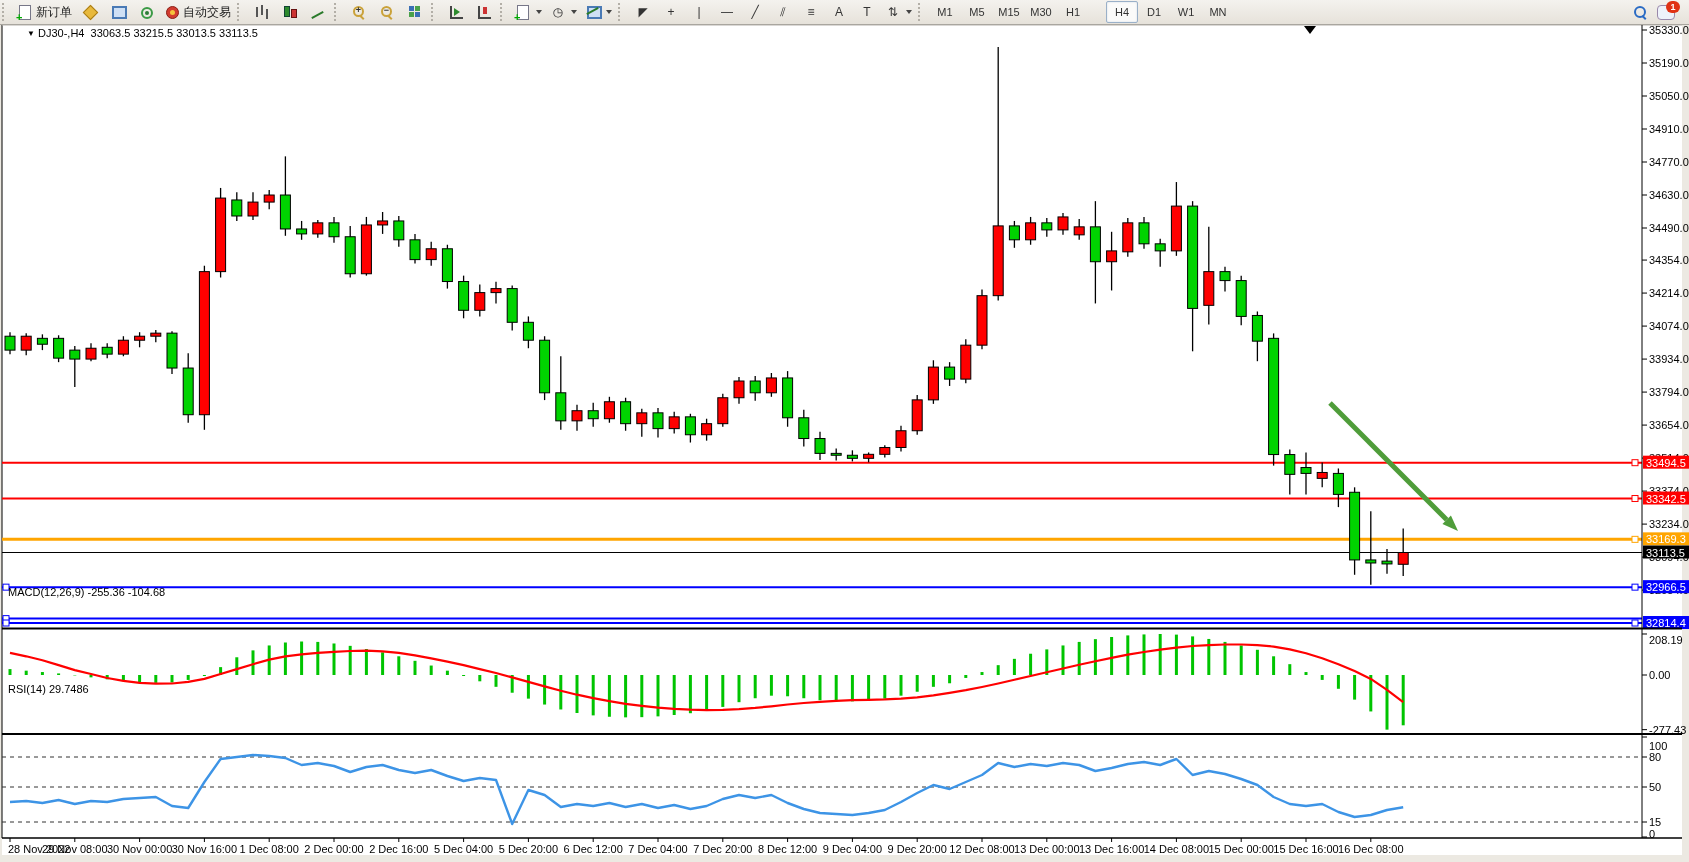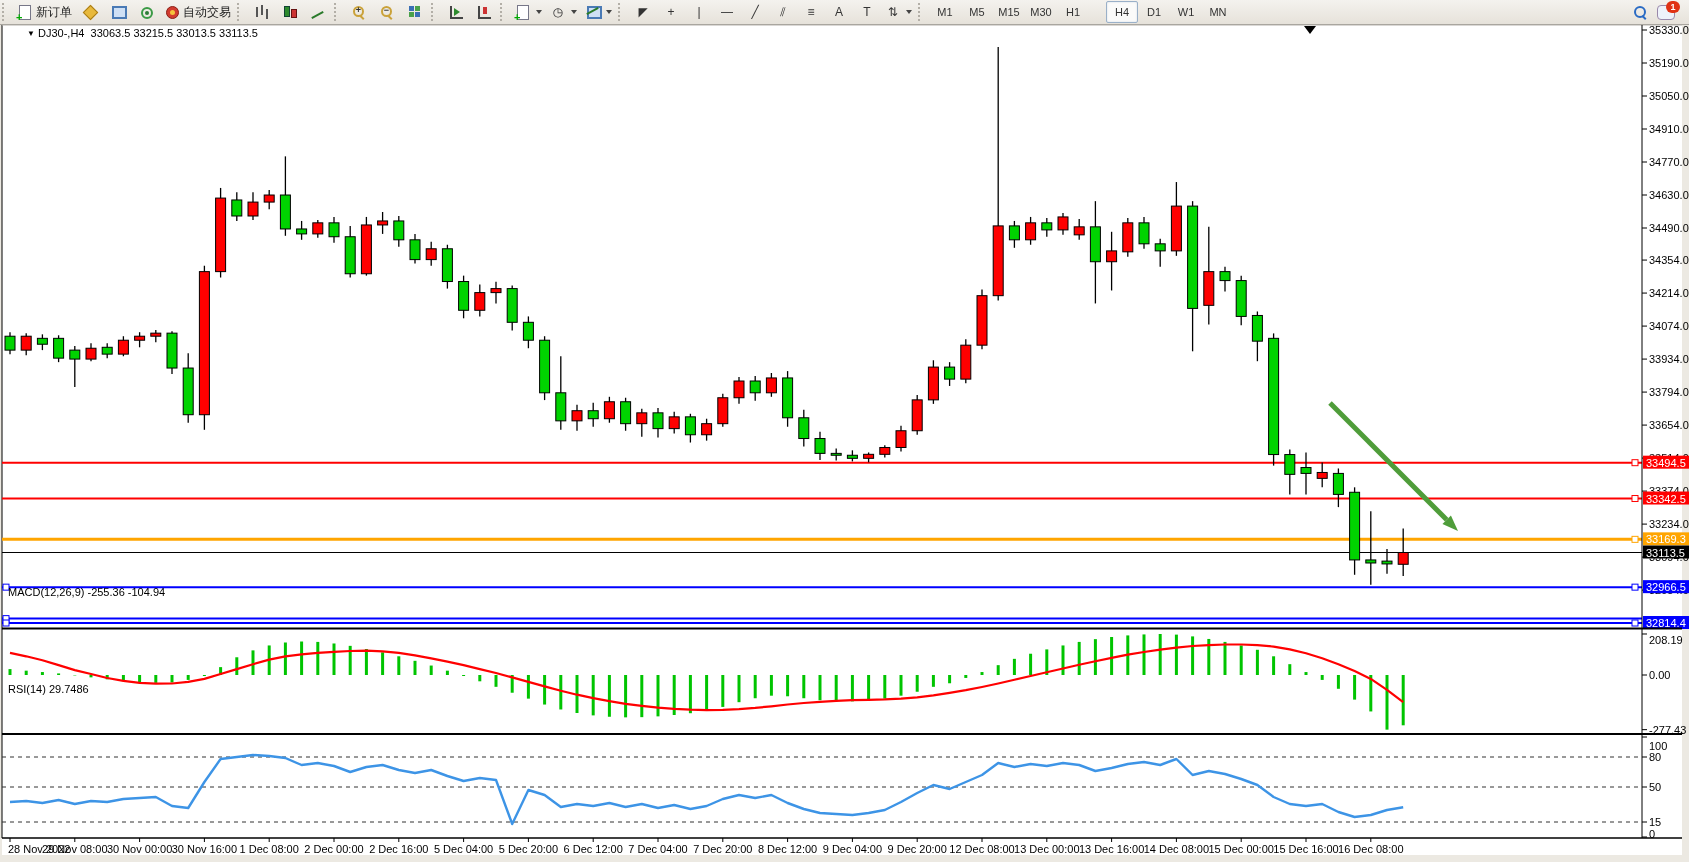--- a/index.html
+++ b/index.html
@@ -200,21 +200,21 @@
     <div class="searchico">
         <i></i>
       </div>
     <div class="chatico">
       <span class="badge">1</span>
     </div>
   </div>
 </div>
 
 <div class="ovl" id="chart-label"><span class="tri">▼</span> <span>DJ30-,H4</span>&nbsp;&nbsp;<span>33063.5 33215.5 33013.5 33113.5</span></div>
-<div class="ovl" id="macd-label">MACD(12,26,9) -255.36 -104.94</div>
+<div class="ovl" id="macd-label">MACD(12,26,9) -255.36 -104.68</div>
 <div class="ovl" id="rsi-label">RSI(14) 29.7486</div>
 
 <svg id="chart-svg" style="position:absolute;left:0;top:24px;" width="1689" height="838" viewBox="0 24 1689 838">
     <rect x="0" y="24" width="1689" height="838" fill="#ece9e2"></rect>
     <rect x="2" y="25" width="1680" height="830" fill="#ffffff"></rect>
     <line x1="2" y1="25" x2="2" y2="838" stroke="#000" stroke-width="1"></line>
     <line x1="2" y1="25" x2="1682" y2="25" stroke="#b5b2ac" stroke-width="1"></line>
     <g>
       <line x1="2" y1="462.6866410504232" x2="1642" y2="462.6866410504232" stroke="#ff0000" stroke-width="2"></line>
       <line x1="2" y1="498.5179510148276" x2="1642" y2="498.5179510148276" stroke="#ff0000" stroke-width="2"></line>

